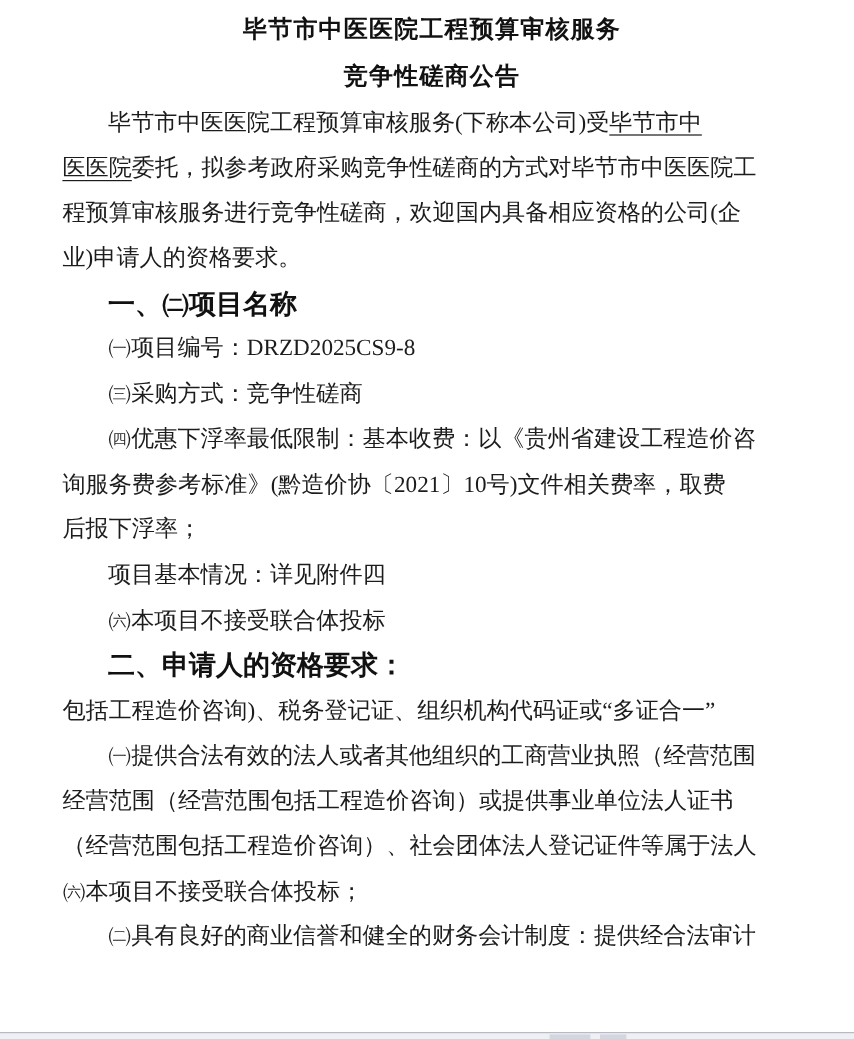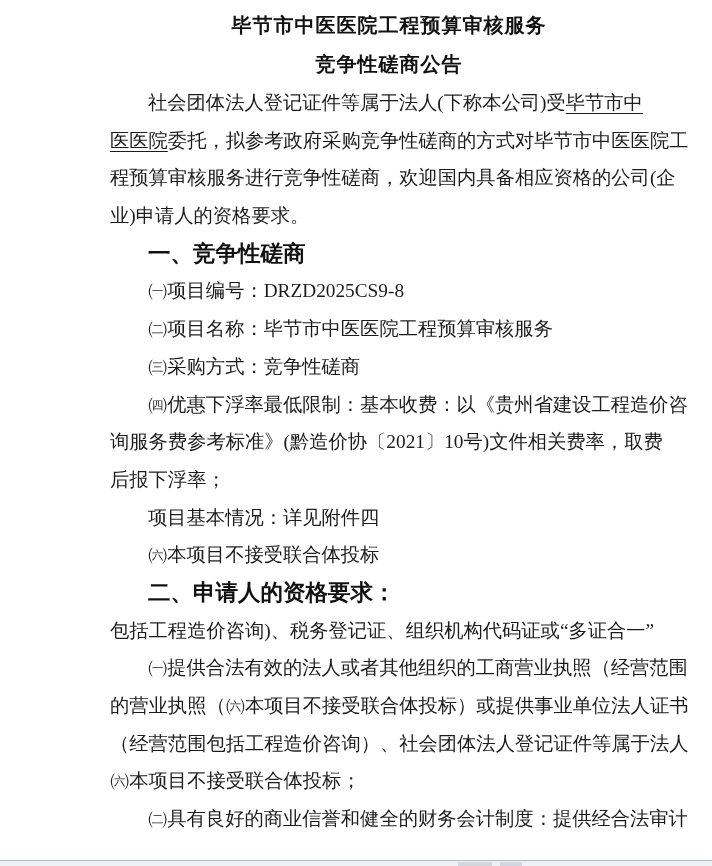--- a/index.html
+++ b/index.html
@@ -1,21 +1,21 @@
 <!DOCTYPE html>
 <html><head>
 <meta charset="utf-8">
 <style>
   html,body{margin:0;padding:0;}
   body{
     width:712px;height:866px;position:relative;overflow:hidden;
     background:#ffffff;color:#1c1c1c;
     font-family:"Liberation Serif","DejaVu Serif",serif;
   }
-  .content{padding:6px 44px 0 110px;}
+  .content{padding:6px 44px 0 52px;}
   .title{
     height:39px;line-height:39px;text-align:center;
     font-weight:bold;font-size:20px;letter-spacing:1px;
     font-family:"Liberation Sans","DejaVu Sans",sans-serif;
     color:#111;white-space:nowrap;
   }
   .line{
     height:37.7px;line-height:37.7px;font-size:19.3px;
     white-space:nowrap;
   }
@@ -34,39 +34,38 @@
   .smudge.b{left:500px;width:22px;}
 </style>
 </head>
 <body>
 
 <div class="content">
 
   <div class="title">毕节市中医医院工程预算审核服务</div>
   <div class="title">竞争性磋商公告</div>
 
-  <div class="line indent"><span>社会团体法人登记证件等属于法人(下称本公司)受</span><span class="u">毕节市中</span></div>
+  <div class="line indent"><span>毕节市中医医院工程预算审核服务(下称本公司)受</span><span class="u">毕节市中</span></div>
   <div class="line"><span class="u">医医院</span><span>委托，拟参考政府采购竞争性磋商的方式对毕节市中医医院工</span></div>
   <div class="line">程预算审核服务进行竞争性磋商，欢迎国内具备相应资格的公司(企</div>
   <div class="line">业)申请人的资格要求。</div>
 
-  <div class="line indent heading">一、竞争性磋商</div>
+  <div class="line indent heading">一、㈡项目名称</div>
   <div class="line indent">㈠项目编号：DRZD2025CS9-8</div>
-  <div class="line indent">㈡项目名称：毕节市中医医院工程预算审核服务</div>
   <div class="line indent">㈢采购方式：竞争性磋商</div>
   <div class="line indent">㈣优惠下浮率最低限制：基本收费：以《贵州省建设工程造价咨</div>
   <div class="line">询服务费参考标准》(黔造价协〔2021〕10号)文件相关费率，取费</div>
   <div class="line">后报下浮率；</div>
   <div class="line indent">项目基本情况：详见附件四</div>
   <div class="line indent">㈥本项目不接受联合体投标</div>
 
   <div class="line indent heading">二、申请人的资格要求：</div>
   <div class="line">包括工程造价咨询)、税务登记证、组织机构代码证或“多证合一”</div>
   <div class="line indent">㈠提供合法有效的法人或者其他组织的工商营业执照（经营范围</div>
-  <div class="line">的营业执照（㈥本项目不接受联合体投标）或提供事业单位法人证书</div>
+  <div class="line">经营范围（经营范围包括工程造价咨询）或提供事业单位法人证书</div>
   <div class="line">（经营范围包括工程造价咨询）、社会团体法人登记证件等属于法人</div>
   <div class="line">㈥本项目不接受联合体投标；</div>
   <div class="line indent">㈡具有良好的商业信誉和健全的财务会计制度：提供经合法审计</div>
 
 </div>
 
 <div class="page-break">
   <div class="smudge a"></div>
   <div class="smudge b"></div>
 </div>

